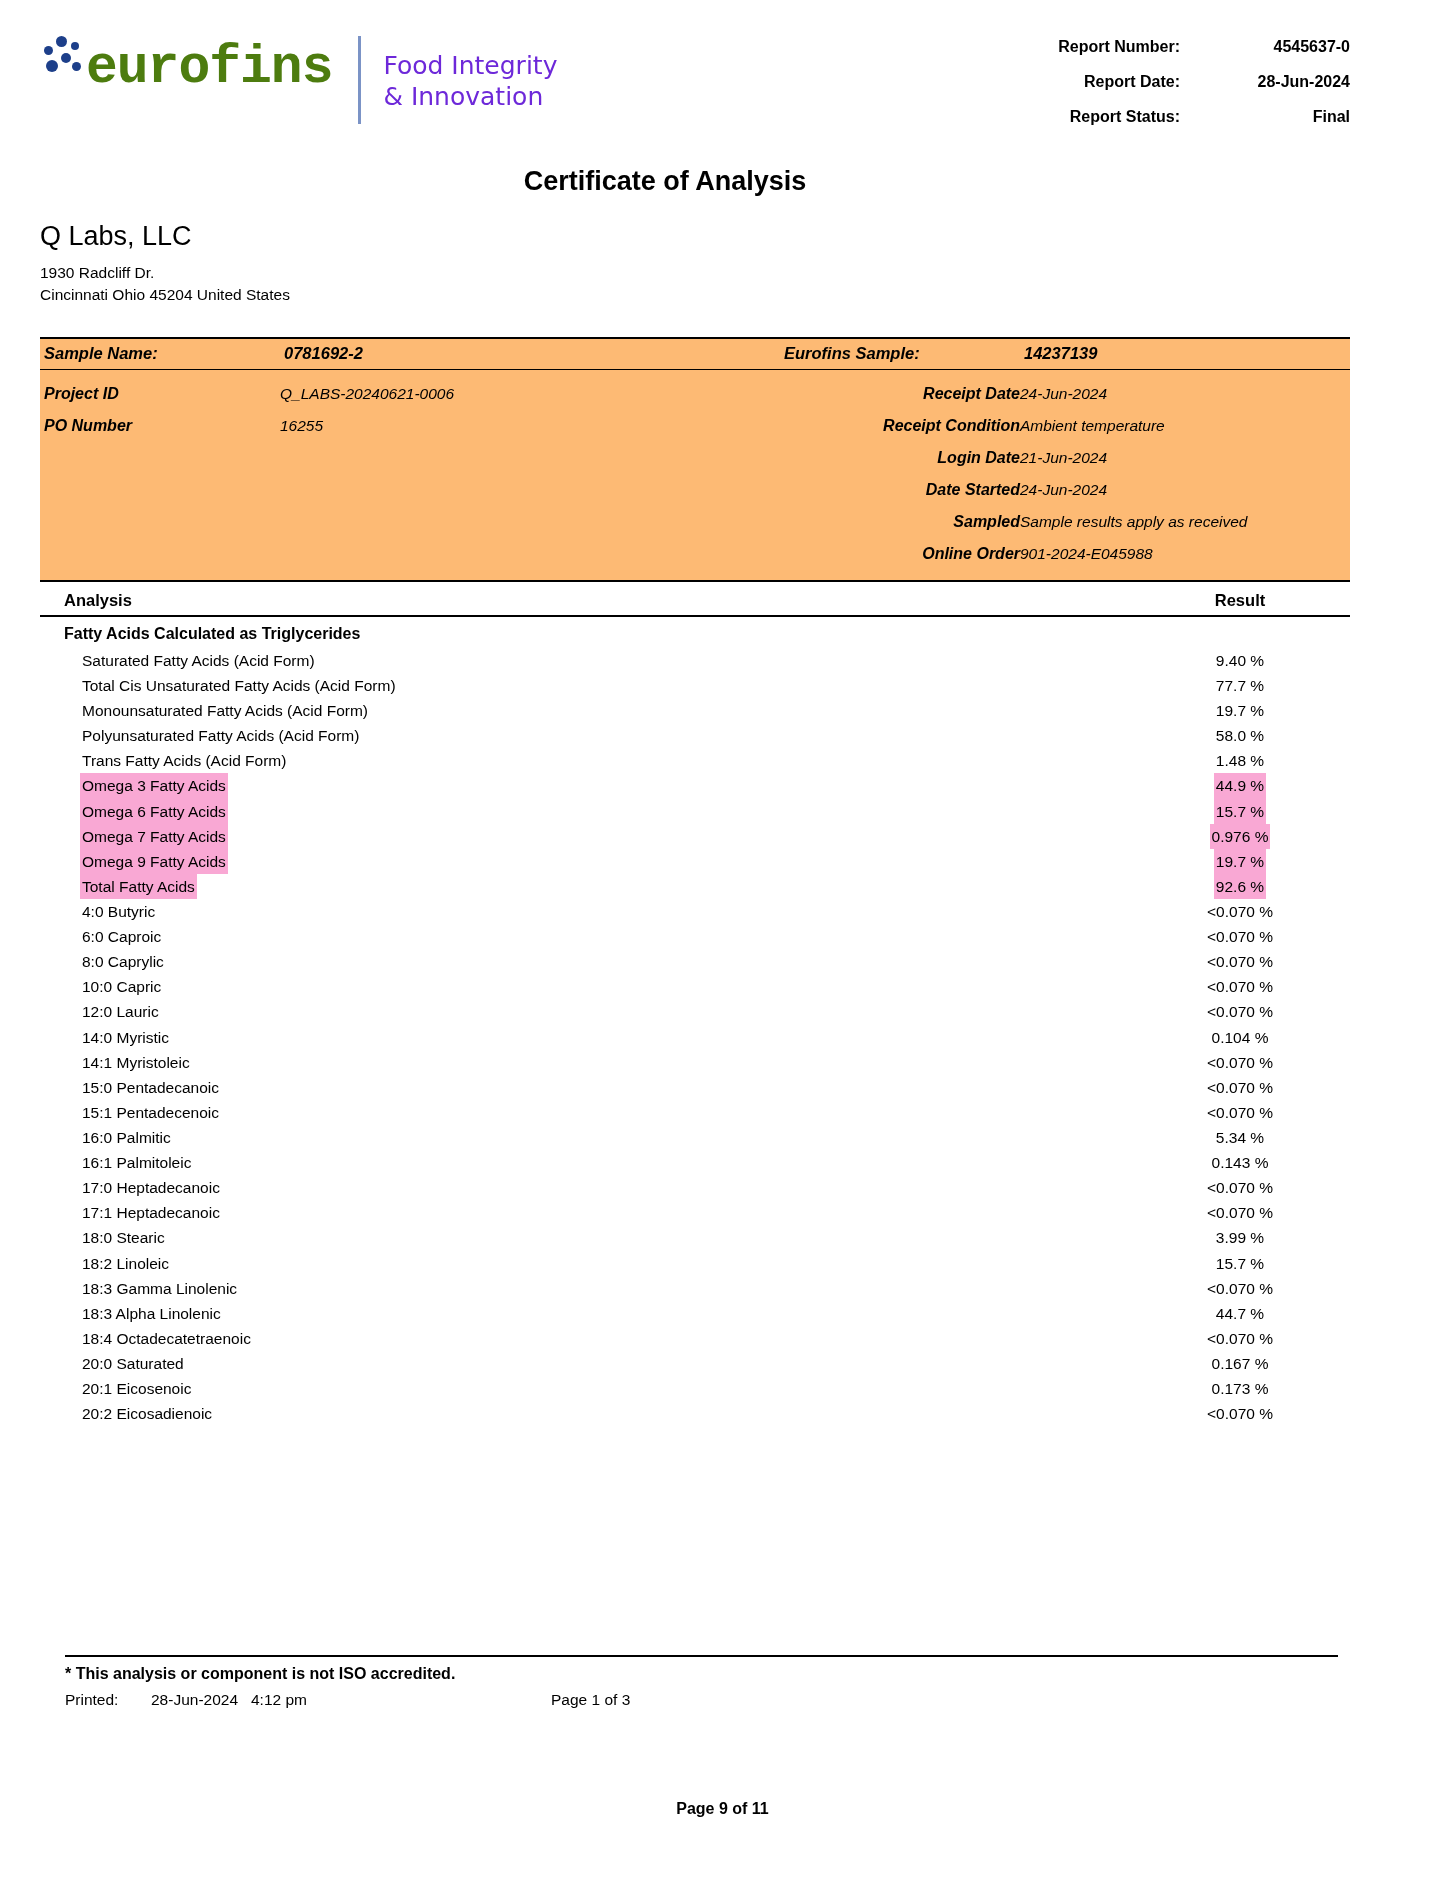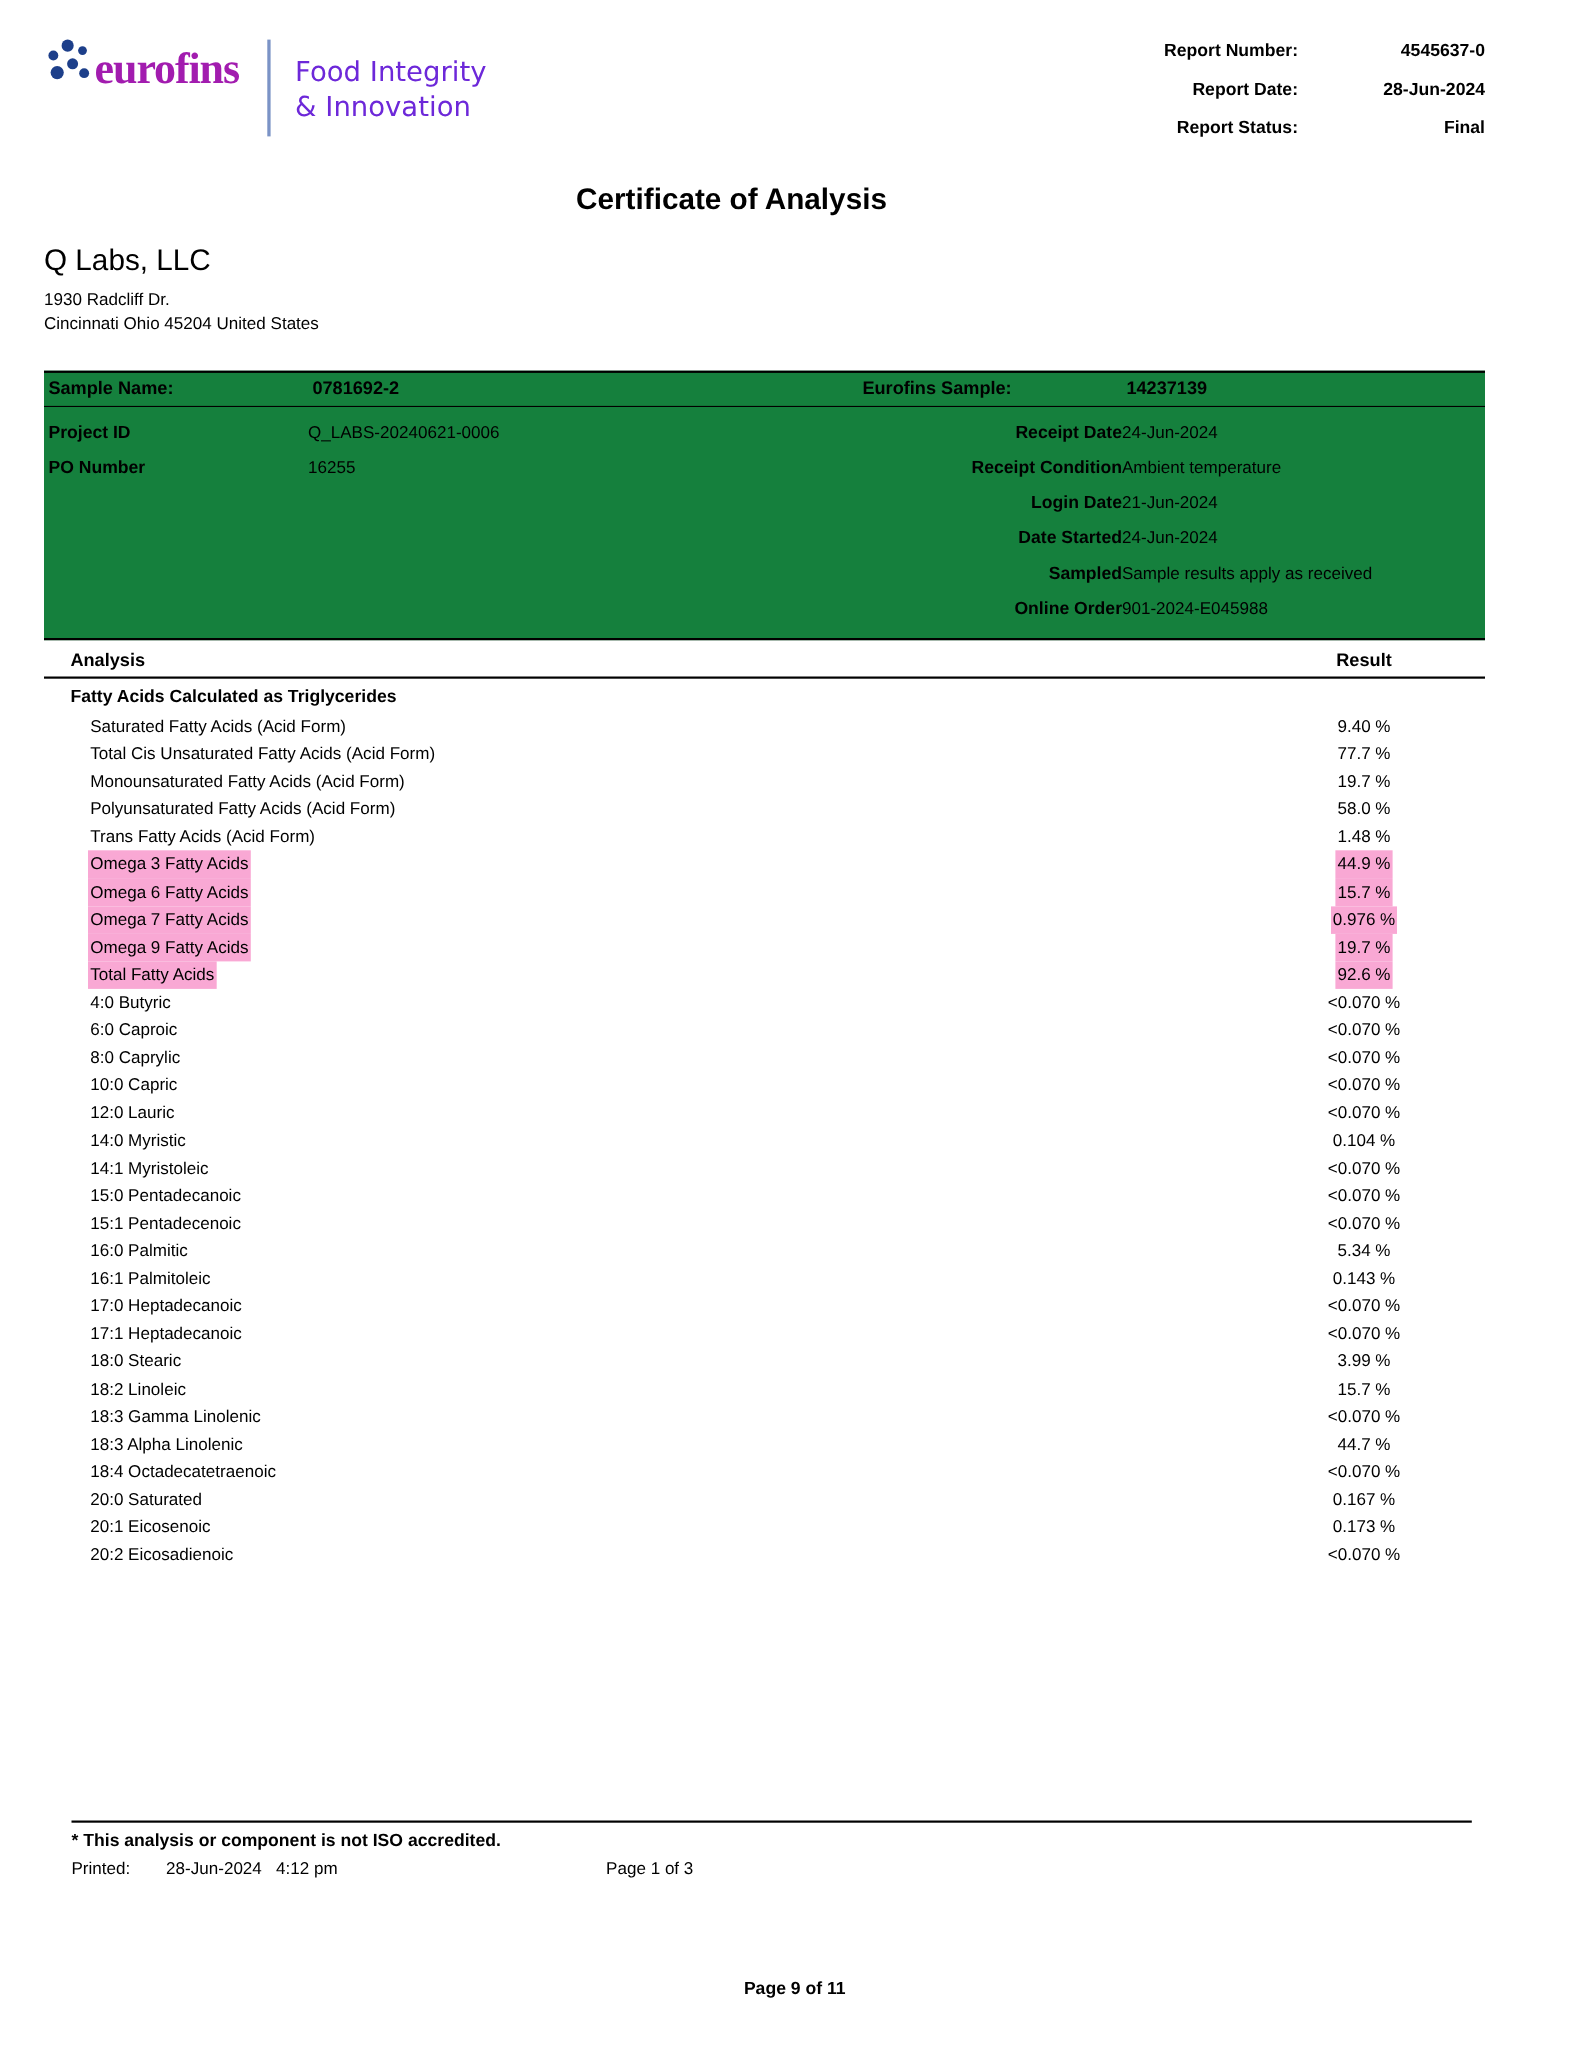--- a/index.html
+++ b/index.html
@@ -46,28 +46,28 @@
     border-radius: 50%;
     background: #1d3f8a;
   }
   .d1 { width: 9px; height: 9px; left: 0px;  top: 10px; background:#2b57a5; }
   .d2 { width: 11px; height: 11px; left: 12px; top: 0px; background:#14357f; }
   .d3 { width: 8px;  height: 8px;  left: 27px; top: 6px; background:#2b57a5; }
   .d4 { width: 12px; height: 12px; left: 2px;  top: 24px; background:#14357f; }
   .d5 { width: 10px; height: 10px; left: 17px; top: 17px; background:#2b57a5; }
   .d6 { width: 9px;  height: 9px;  left: 28px; top: 26px; background:#14357f; }
   .brand-name {
-    font-size: 40px;
-    font-weight: bold;
-    color: #a21caf;
+    font-size: 53px;
+    font-weight: bold;
+    color: #4d7c0f;
     letter-spacing: -1px;
     line-height: 1;
     margin-left: 4px;
     margin-top: 14px;
-    font-family: Liberation Serif, serif;
+    font-family: Liberation Mono, monospace;
   }
   .brand-divider {
     width: 3px;
     background: #7b93c6;
     height: 88px;
     margin: 8px 22px 0 26px;
   }
   .brand-tag {
     margin-top: 22px;
     color: #6d28d9;
@@ -111,23 +111,24 @@
   }
   .client-addr {
     font-size: 15.5px;
     line-height: 1.45;
     margin-top: 10px;
   }
 
   
   .info-box {
     margin-top: 30px;
-    background: #15803d;
+    background: #fdba74;
     border-top: 2.5px solid #000;
     border-bottom: 2.5px solid #000;
+    font-style: italic;
   }
   .info-top {
     display: flex;
     border-bottom: 1.5px solid #000;
     font-size: 16.5px;
     font-weight: bold;
     padding: 5px 0 6px 0;
   }
   .info-top .c1 { width: 240px; padding-left: 4px; }
   .info-top .c2 { width: 500px; }

